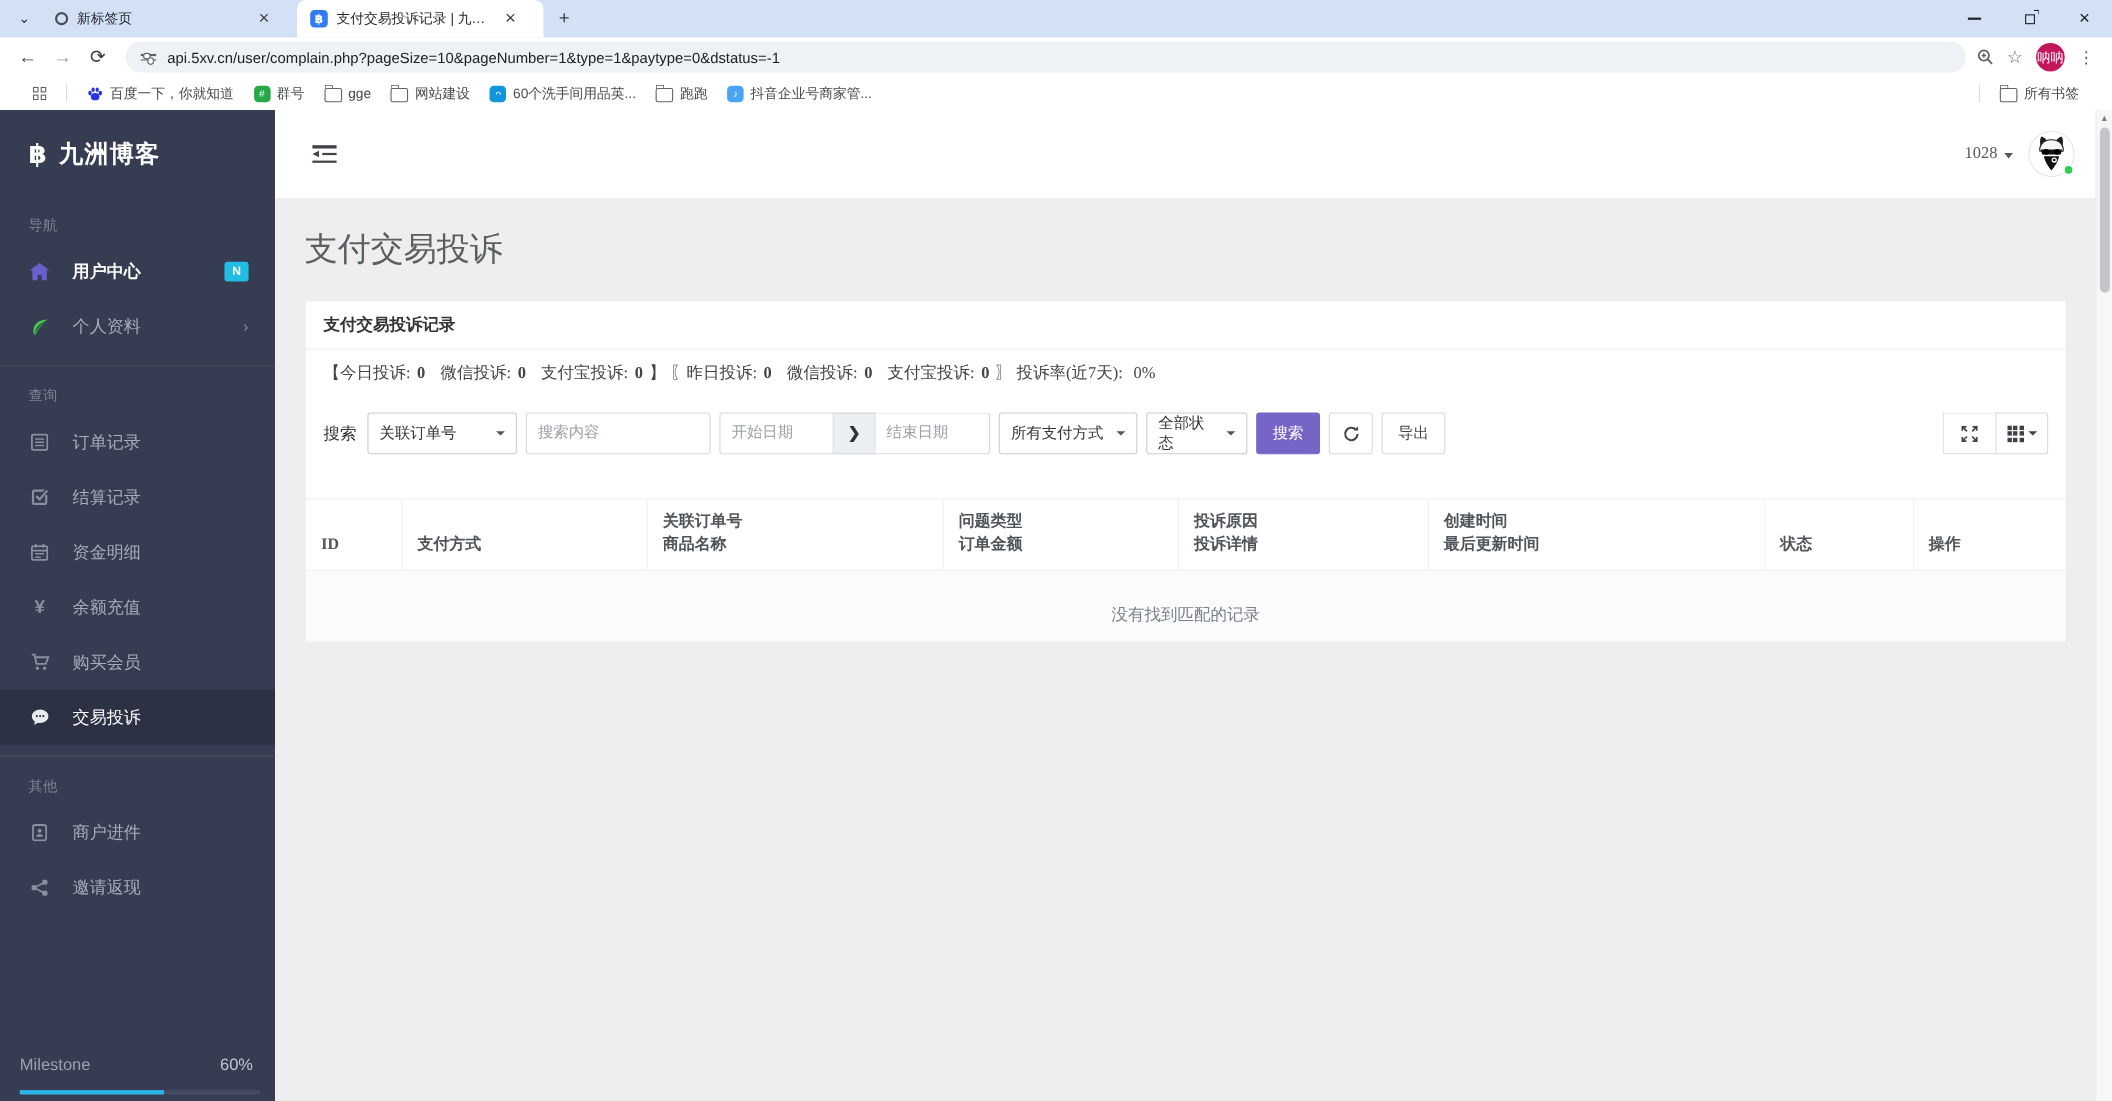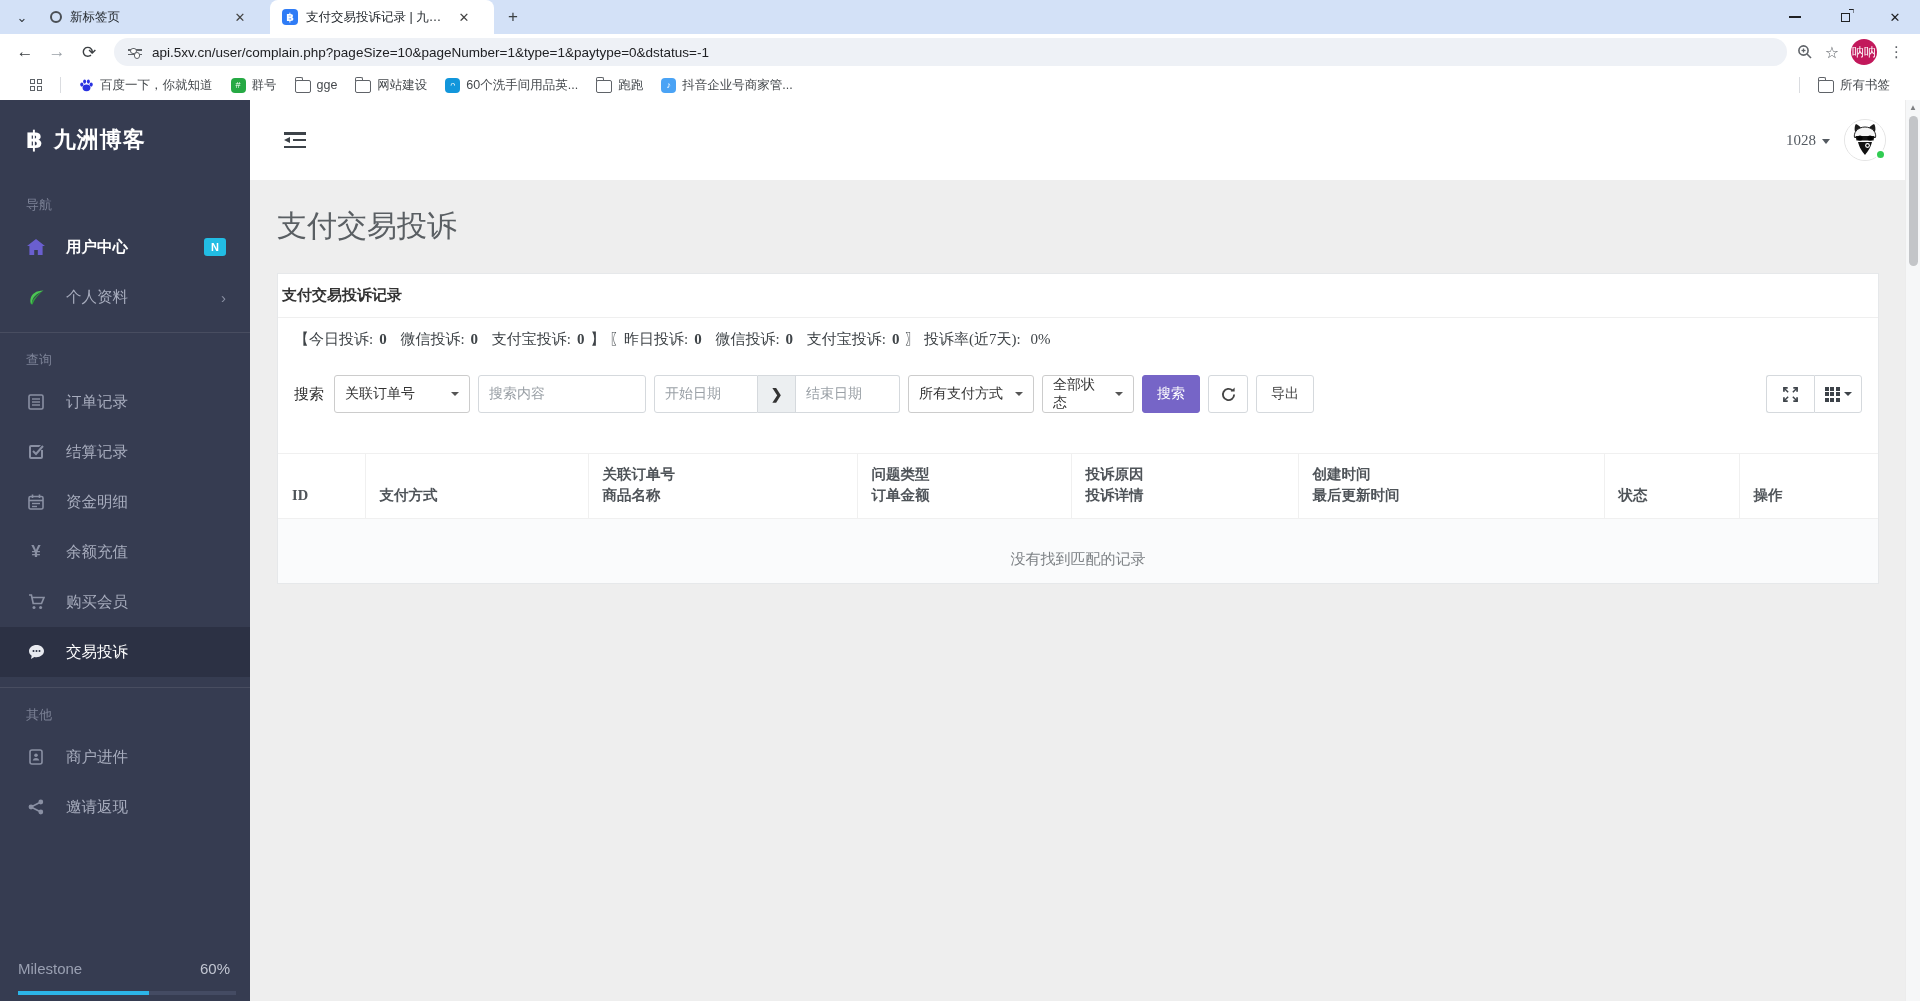--- a/index.html
+++ b/index.html
@@ -83,21 +83,21 @@
   .top-right { margin-left:auto; display:flex; align-items:center; gap:14px; }
   .uid { font-size:15px; color:#545a61; display:flex; align-items:center; gap:6px; cursor:pointer; }
   .uid .caret { border-top:5px solid #545a61; border-left:4.5px solid transparent; border-right:4.5px solid transparent; margin-top:2px; }
   .avatar-big { width:42px; height:42px; border-radius:50%; background:#fff; border:1px solid #e4e4e4; position:relative; flex:none; }
   .status-dot { position:absolute; right:-1px; bottom:0; width:11px; height:11px; border-radius:50%; background:#31cc52; border:2px solid #fff; }
 
   .content { flex:1; background:#eeeeee; padding:22px 41px 0 27px; overflow:hidden; }
   .page-title { font-size:30px; color:#5a5f63; font-weight:400; margin:4px 0 26px 0; }
 
   .card { background:#fff; border:1px solid #e6e8ea; }
-  .card-header { height:44px; display:flex; align-items:center; padding:0 4px; border-bottom:1px solid #efefef; }
+  .card-header { height:44px; display:flex; align-items:center; padding:0 16px; border-bottom:1px solid #efefef; }
   .card-title { font-size:15px; font-weight:bold; color:#333; }
   .stats { padding:12px 16px 0; font-size:15px; color:#3f4448; }
   .stats b { font-weight:bold; margin:0 10px 0 6px; }
   .stats .no-r { margin-right:2px; }
 
   .filters { display:flex; align-items:center; padding:26px 16px 0; gap:8px; }
   .f-label { font-size:15px; color:#333; margin-right:2px; }
   .sel { height:38px; border:1px solid #ccc; border-radius:3px; background:#fff; display:flex; align-items:center; padding:0 10px; font-size:14px; color:#333; gap:8px; cursor:pointer; }
   .sel .sc { border-top:4.5px solid #555; border-left:4px solid transparent; border-right:4px solid transparent; margin-left:auto; }
   .inp { height:38px; border:1px solid #d5d9dd; border-radius:3px; padding:0 10px; font-size:14px; color:#333; font-family:inherit; }

